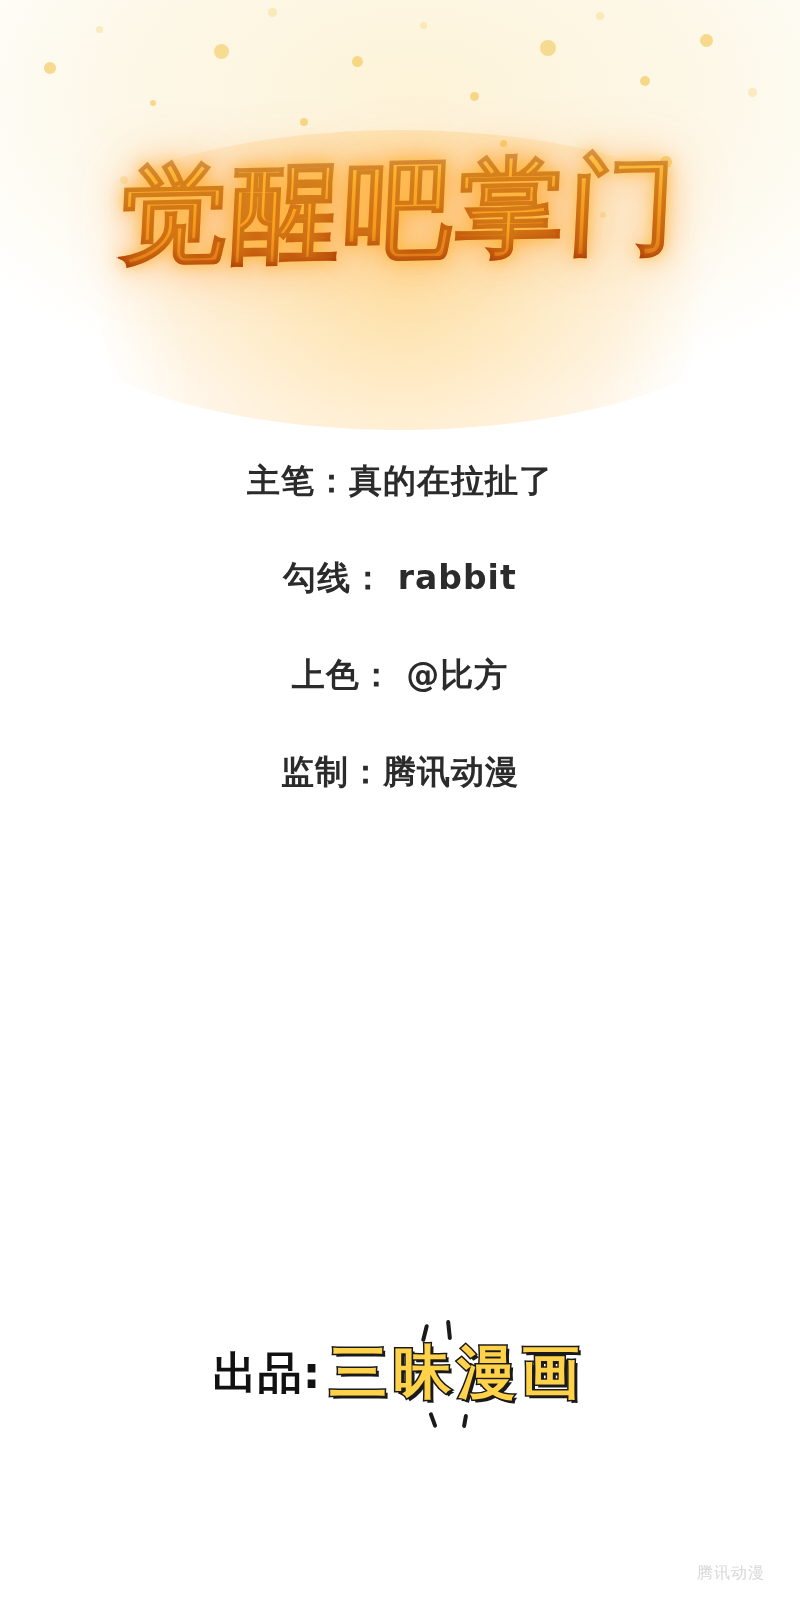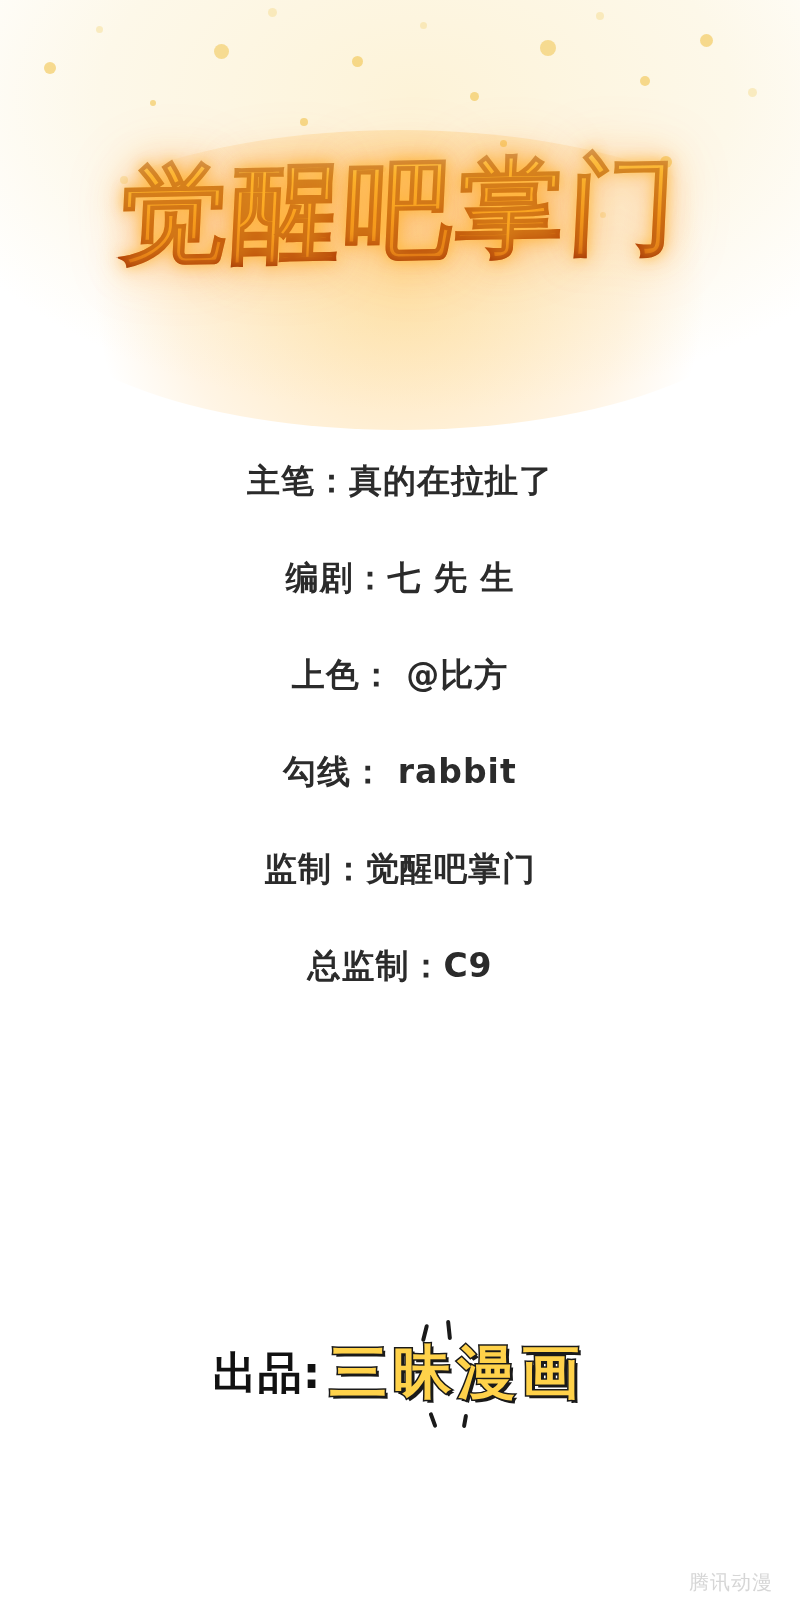--- a/index.html
+++ b/index.html
@@ -124,29 +124,29 @@
   .spark {
     position: absolute;
     background: #1a1a1a;
     border-radius: 2px;
   }
 
   
   .watermark {
     position: absolute;
     right: 10px;
-    bottom: 1px;
+    bottom: 10px;
     width: 118px;
     height: 34px;
     background: rgba(255,255,255,0.0);
     display: flex;
     align-items: center;
     justify-content: center;
     color: #cfcfcf;
-    font-size: 20px;
+    font-size: 16px;
     font-family: "DejaVu Sans", "Liberation Sans", sans-serif;
     letter-spacing: 1px;
     opacity: 0.85;
     margin-top: 32px;
   }
 </style>
 </head>
 <body>
 
 <div class="page">
@@ -175,25 +175,23 @@
   </div>
 
   <div class="glow-blob" style="left:20px;top:130px;width:760px;height:300px;"></div>
 
   <div class="title-wrap">
     <div class="title">觉醒吧掌门</div>
   </div>
 
   <div class="credits">
     <div class="credit-row">主笔：真的在拉扯了</div>
-    <div class="credit-row">编剧：七 先 生</div>
+    <div class="credit-row">勾线： rabbit</div>
     <div class="credit-row">上色： @比方</div>
-    <div class="credit-row">勾线： rabbit</div>
-    <div class="credit-row">监制：觉醒吧掌门</div>
-    <div class="credit-row">总监制：C9</div>
+    <div class="credit-row">监制：腾讯动漫</div>
   </div>
 
   <div class="publisher">
     <div class="publisher-label">出品:</div>
     <div class="publisher-logo">三昧漫画<span class="spark" style="left:96px;top:-16px;width:4px;height:18px;transform:rotate(14deg);"></span><span class="spark" style="left:120px;top:-20px;width:4px;height:20px;transform:rotate(-6deg);"></span><span class="spark" style="left:104px;top:72px;width:4px;height:16px;transform:rotate(-20deg);"></span><span class="spark" style="left:136px;top:74px;width:4px;height:14px;transform:rotate(10deg);"></span></div>
   </div>
 
   <div class="watermark">腾讯动漫</div>
 
 </div>

